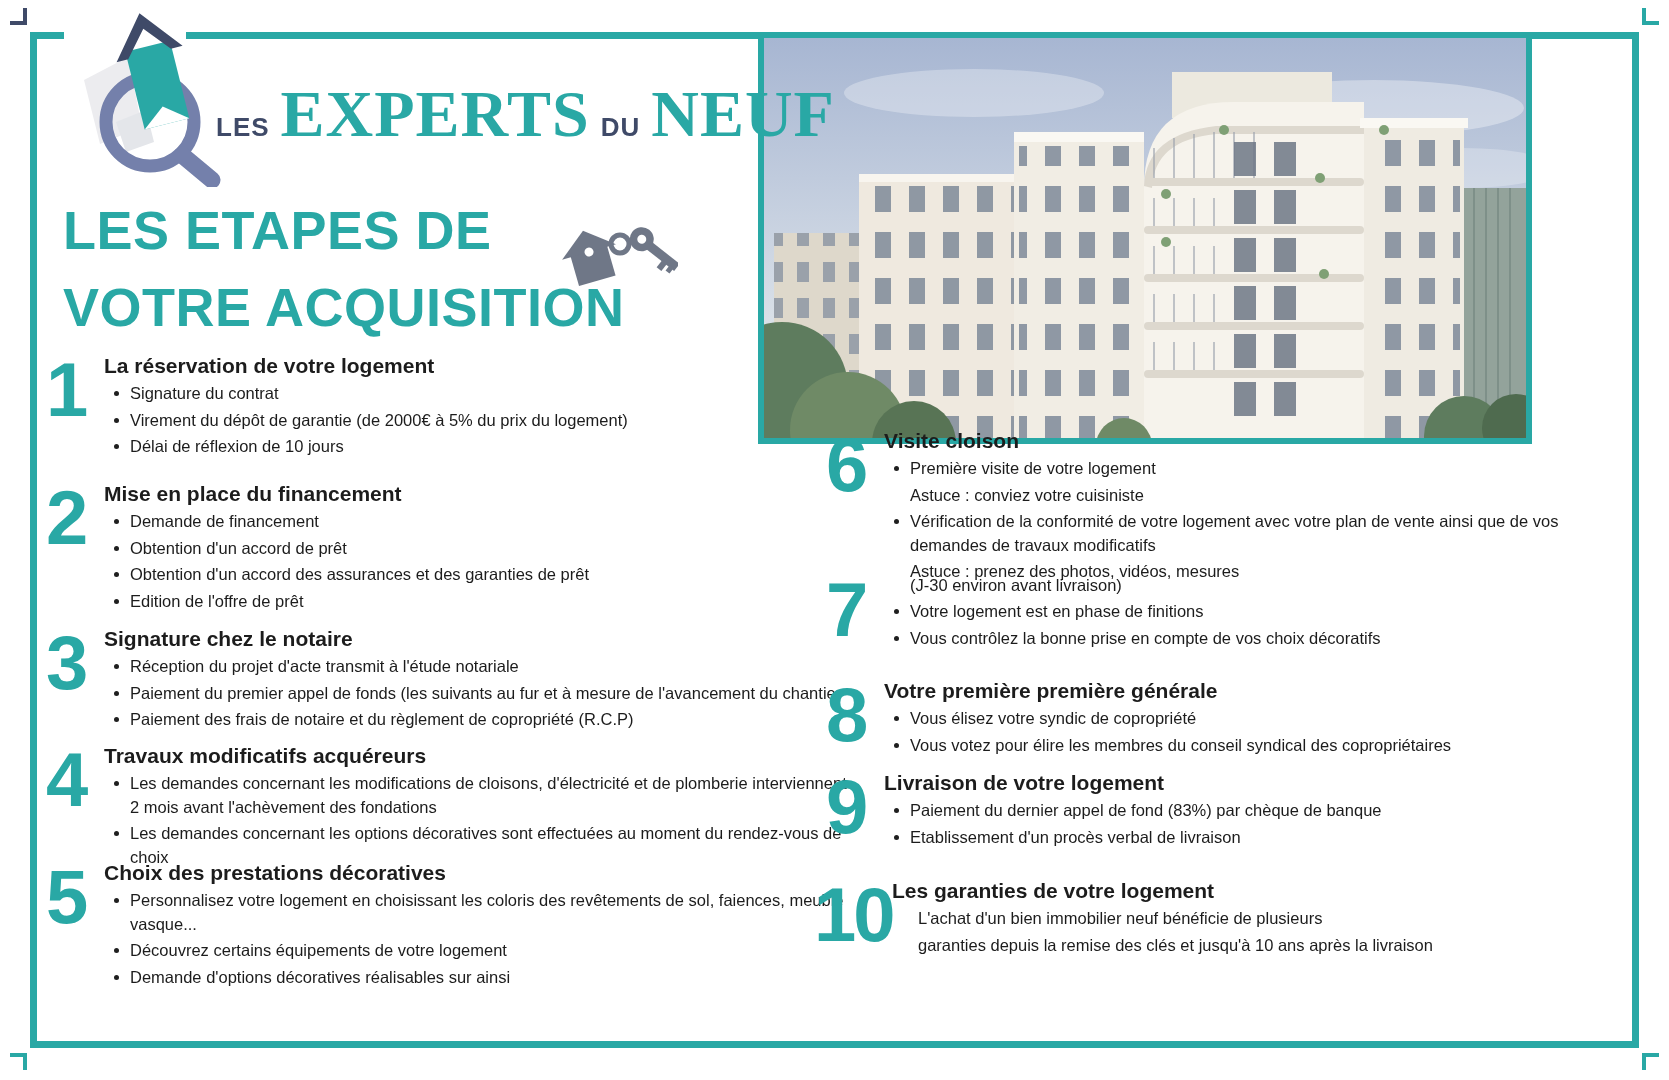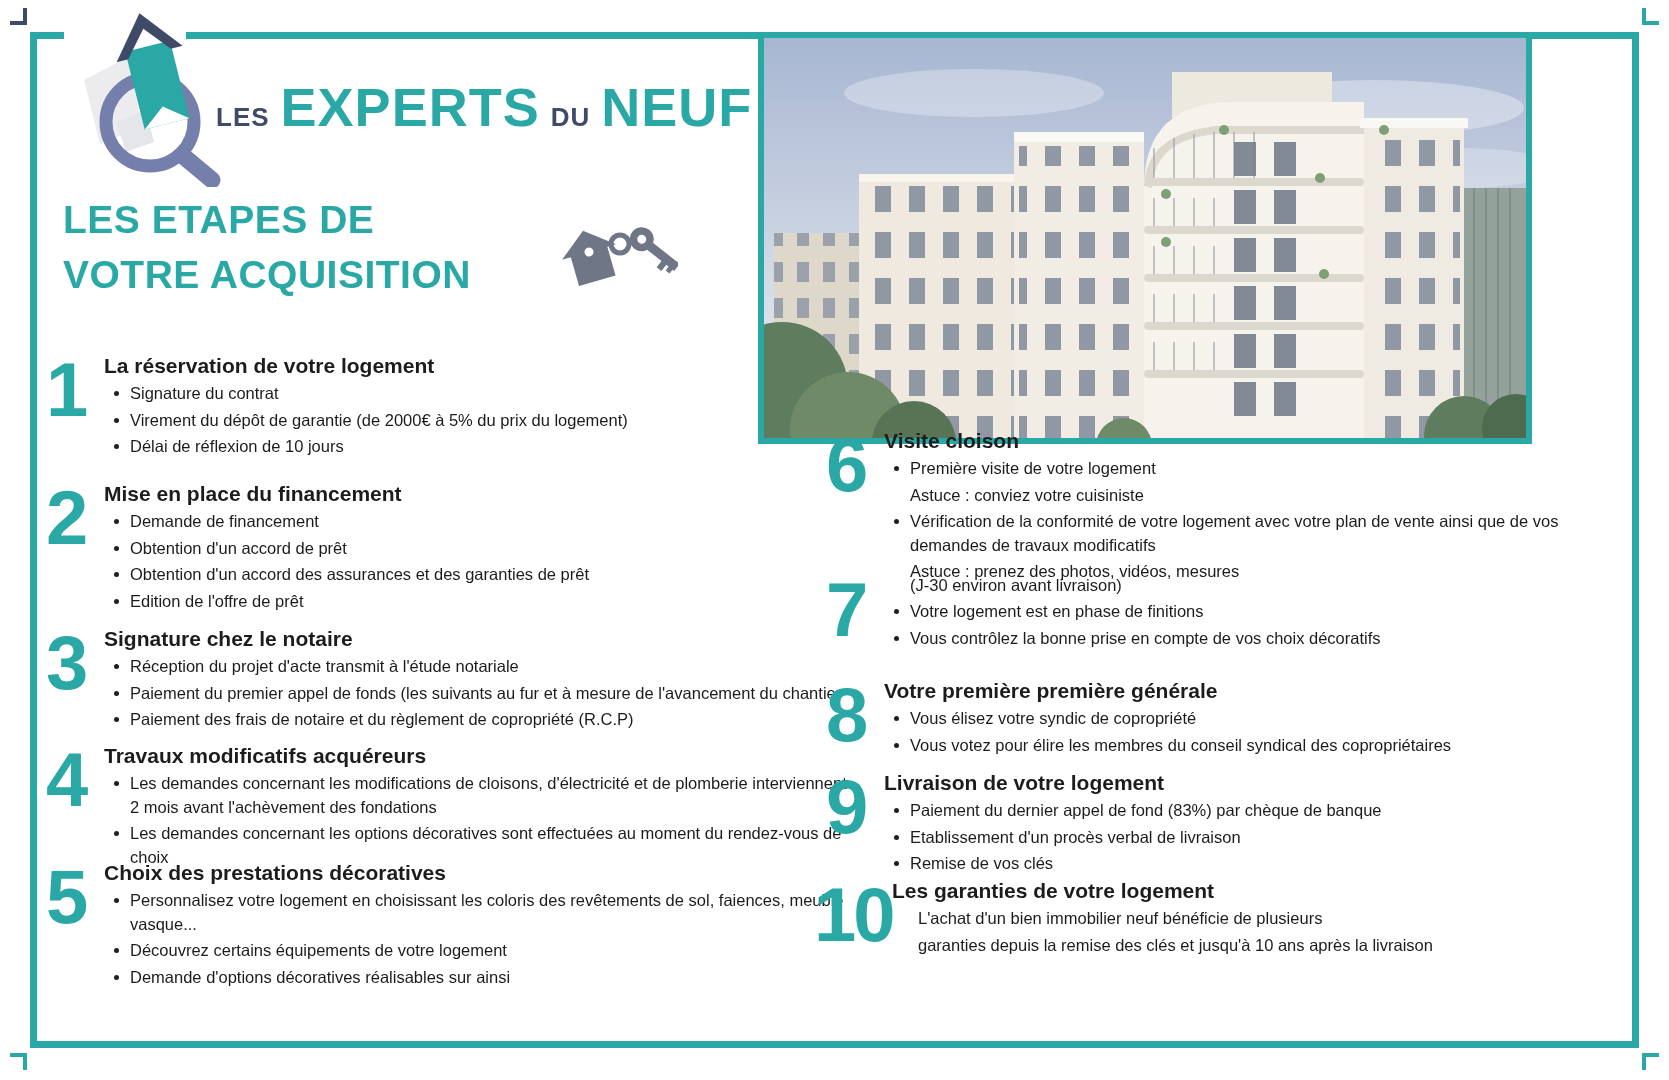--- a/index.html
+++ b/index.html
@@ -26,25 +26,25 @@
 
   
   .frame{position:absolute;left:30px;top:32px;width:1609px;height:1016px;
          border:7px solid var(--teal);z-index:1;}
   .frame-gap{position:absolute;left:64px;top:26px;width:122px;height:22px;background:#fff;z-index:2;}
 
   
   .logo-icon{position:absolute;left:76px;top:2px;width:150px;height:185px;z-index:3;}
   .logo-text{position:absolute;left:216px;top:76px;display:flex;align-items:baseline;gap:11px;z-index:3;white-space:nowrap;}
   .lt-small{font-size:26px;font-weight:700;color:var(--navy);letter-spacing:1px;}
-  .lt-big{font-size:54px;font-weight:700;color:var(--teal);letter-spacing:1px;}
+  .lt-big{font-size:66px;font-weight:700;color:var(--teal);letter-spacing:1px;font-family:Liberation Serif, serif;}
 
   
   .title{position:absolute;left:63px;top:192px;margin:0;z-index:3;
-         font-size:39px;line-height:1.42;font-weight:700;color:var(--teal);letter-spacing:.5px;}
+         font-size:54px;line-height:1.42;font-weight:700;color:var(--teal);letter-spacing:.5px;}
 
   
   .key-icon{position:absolute;left:552px;top:214px;width:126px;height:86px;z-index:3;}
 
   
   .photo{position:absolute;left:758px;top:32px;width:774px;height:412px;
          border:6px solid var(--teal);z-index:2;background:#cfd8e4;}
   .photo svg{display:block;width:100%;height:100%;}
 
   
@@ -344,21 +344,20 @@
     </div>
   </section>
 
   <section class="step s9">
     <div class="num">9</div>
     <div class="sbody">
       <h3 class="stitle">Livraison de votre logement</h3>
       <ul class="items">
           <li class="bullet">Paiement du dernier appel de fond (83%) par chèque de banque</li>
           <li class="bullet">Etablissement d'un procès verbal de livraison</li>
-          <li class="bullet">Remise de vos clés</li>
         </ul>
     </div>
   </section>
 
   <section class="step s10">
     <div class="num">10</div>
     <div class="sbody">
       <h3 class="stitle">Les garanties de votre logement</h3>
       <ul class="items">
           <li class="nobullet">L'achat d'un bien immobilier neuf bénéficie de plusieurs</li>

